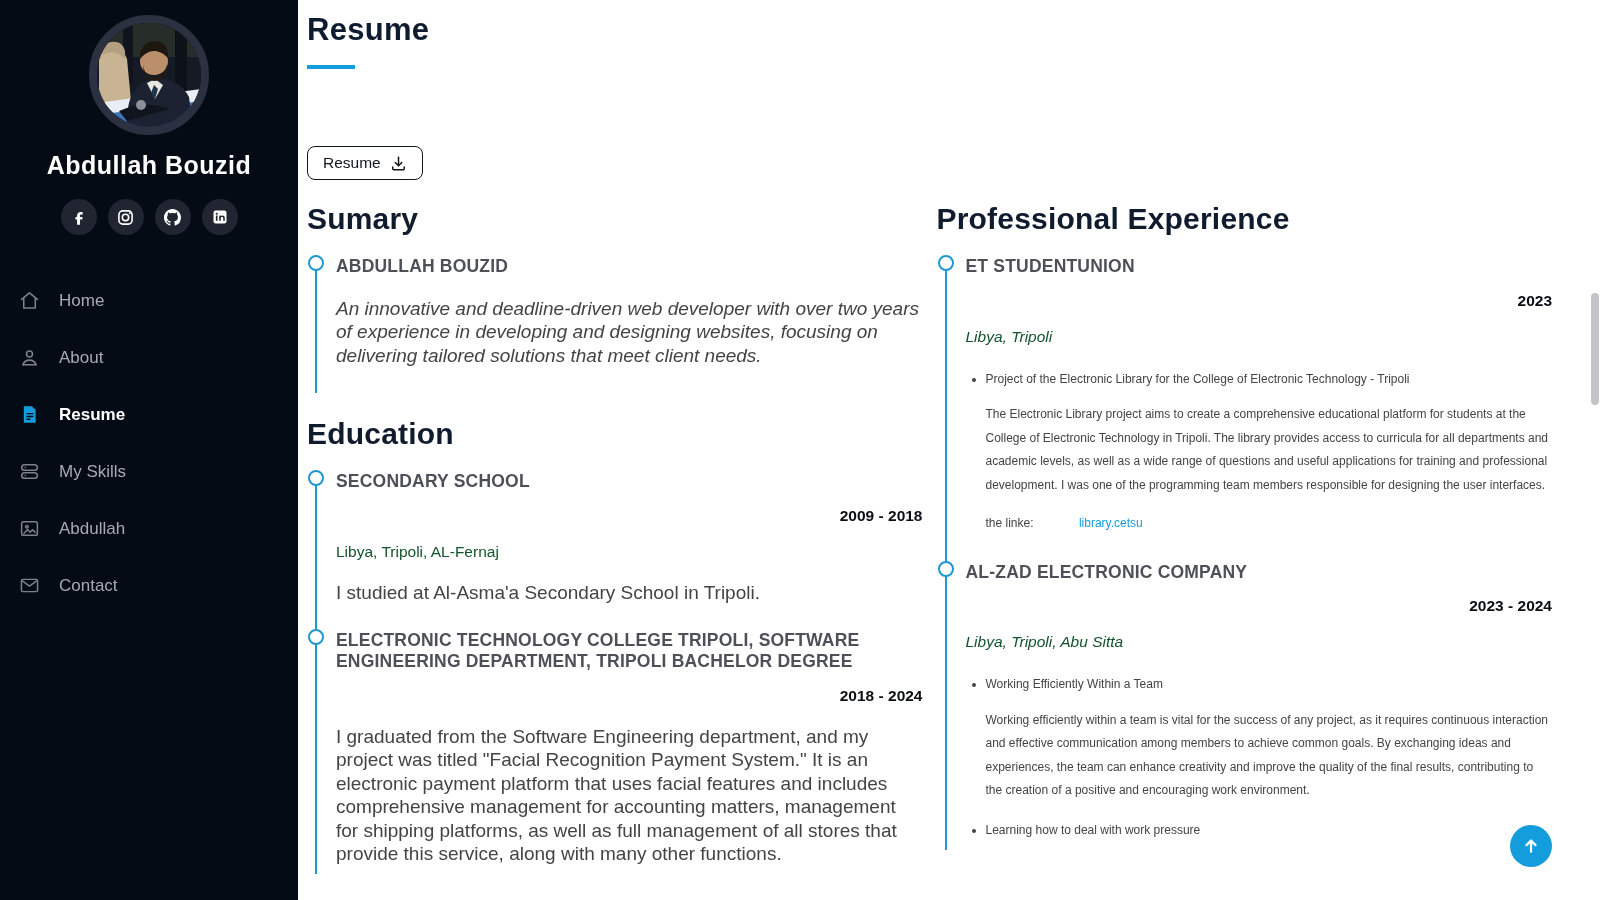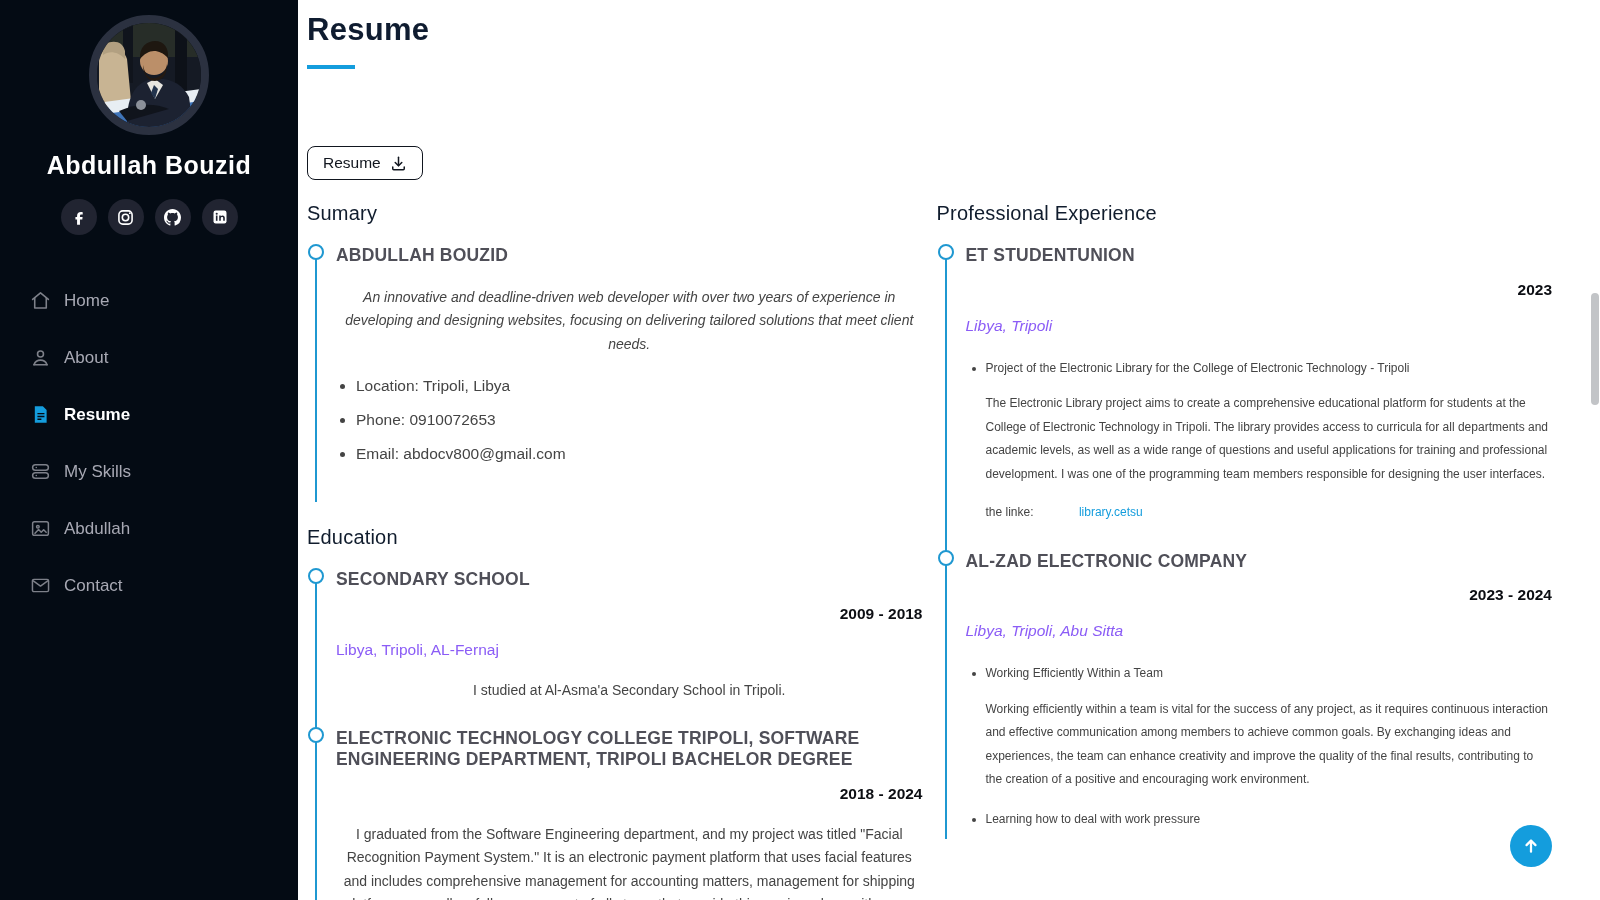--- a/index.html
+++ b/index.html
@@ -11,52 +11,52 @@
              background:#040b14; display:flex; flex-direction:column; align-items:center; }
   .avatar-ring { margin-top:15px; width:120px; height:120px; border-radius:50%;
                  border:8px solid #2b3140; overflow:hidden; background:#11161f; flex:none; }
   .avatar-ring svg { display:block; }
   .profile-name { margin-top:16px; color:#ffffff; font-size:25px; font-weight:700; letter-spacing:.5px; }
   .social-row { margin-top:19px; display:flex; gap:11px; }
   .social-btn { width:36px; height:36px; border-radius:50%; background:#212431;
                 display:flex; align-items:center; justify-content:center; cursor:pointer; }
   .social-btn svg { display:block; }
   .nav { margin-top:37px; width:100%; }
-  .nav-item { display:flex; align-items:center; gap:13px; padding:18px 8px 18px 30px;
+  .nav-item { display:flex; align-items:center; gap:19px; padding:18px 8px 18px 19px;
               color:#a8a9b4; font-size:17px; cursor:pointer; }
   .nav-item .nicon { width:21px; height:21px; color:#7d8089; flex:none; display:flex; }
   .nav-item.active { color:#ffffff; font-weight:600; }
   .nav-item.active .nicon { color:#149ddd; }
 
   
   .main { position:absolute; left:298px; top:0; right:0; bottom:0; background:#fff;
           padding:12px 48px 0 9px; overflow:hidden; }
   .page-title { font-size:31px; font-weight:700; color:#0f1c30; letter-spacing:.3px; }
   .title-underline { width:48px; height:4px; background:#149ddd; margin-top:17px; }
   .download-btn { margin-top:77px; display:inline-flex; align-items:center; gap:9px;
                   border:1.5px solid #11161f; border-radius:8px; background:#fff;
                   padding:7px 15px; font-size:15.5px; color:#11161f; cursor:pointer;
                   font-family:"Liberation Sans", sans-serif; }
   .download-btn svg { display:block; }
 
   .columns { display:grid; grid-template-columns:1fr 1fr; gap:0 14px; margin-top:22px; }
-  .section-heading { font-size:20px; font-weight:400; color:#101c2d; letter-spacing:.2px; }
+  .section-heading { font-size:30px; font-weight:700; color:#101c2d; letter-spacing:.2px; }
   .section + .section { margin-top:24px; }
 
   .resume-item { position:relative; margin-top:20px; margin-left:8px;
                  border-left:2px solid #1f98d1; padding:0 0 26px 19px; }
   .resume-item.last { padding-bottom:8px; }
   .tl-dot { position:absolute; left:-9px; top:-1px; width:16px; height:16px; border-radius:50%;
             background:#fff; border:2px solid #1f98d1; }
   .item-title { font-size:17.5px; font-weight:600; color:#4f4f58; line-height:1.18;
                 letter-spacing:.2px; text-transform:uppercase; }
   .item-date { margin:15px 0 0 16px; font-size:15.5px; font-weight:700; color:#0c0e13;text-align:right; }
-  .item-loc { margin-top:18px; font-size:15.5px; color:#8b5cf6; }
+  .item-loc { margin-top:18px; font-size:15.5px; color:#14532d; }
   .item-loc.italic { font-style:italic; }
-  .item-text { margin-top:20px; font-size:14px; color:#444; line-height:23.5px; max-width:592px;text-align:center; }
+  .item-text { margin-top:20px; font-size:19px; color:#444; line-height:23.5px; max-width:592px; }
   .item-text.italic { font-style:italic; }
 
   ul.plain-bullets { margin:18px 0 0 0; padding-left:20px; }
   ul.plain-bullets li { font-size:15.5px; color:#444; margin-bottom:11px; line-height:23px; }
 
   ul.exp-bullets { margin:22px 0 0 0; padding-left:20px; }
   ul.exp-bullets li { font-size:12px; color:#444; line-height:23.5px; }
   ul.exp-bullets li + li { margin-top:16px; }
   .bullet-desc { margin-top:12px; max-width:580px; line-height:23.5px; }
   .bullet-link-line { margin-top:15px; }
@@ -205,25 +205,20 @@
   <div class="columns">
 
     <div class="col-left">
 
       <section class="section">
         <h2 class="section-heading">Sumary</h2>
         <div class="resume-item">
           <span class="tl-dot"></span>
           <h4 class="item-title">ABDULLAH BOUZID</h4>
           <p class="item-text italic">An innovative and deadline-driven web developer with over two years of experience in developing and designing websites, focusing on delivering tailored solutions that meet client needs.</p>
-          <ul class="plain-bullets">
-            <li>Location: Tripoli, Libya</li>
-            <li>Phone: 0910072653</li>
-            <li>Email: abdocv800@gmail.com</li>
-          </ul>
         </div>
       </section>
 
       <section class="section">
         <h2 class="section-heading">Education</h2>
 
         <div class="resume-item">
           <span class="tl-dot"></span>
           <h4 class="item-title">SECONDARY SCHOOL</h4>
           <div class="item-date">2009 - 2018</div>

